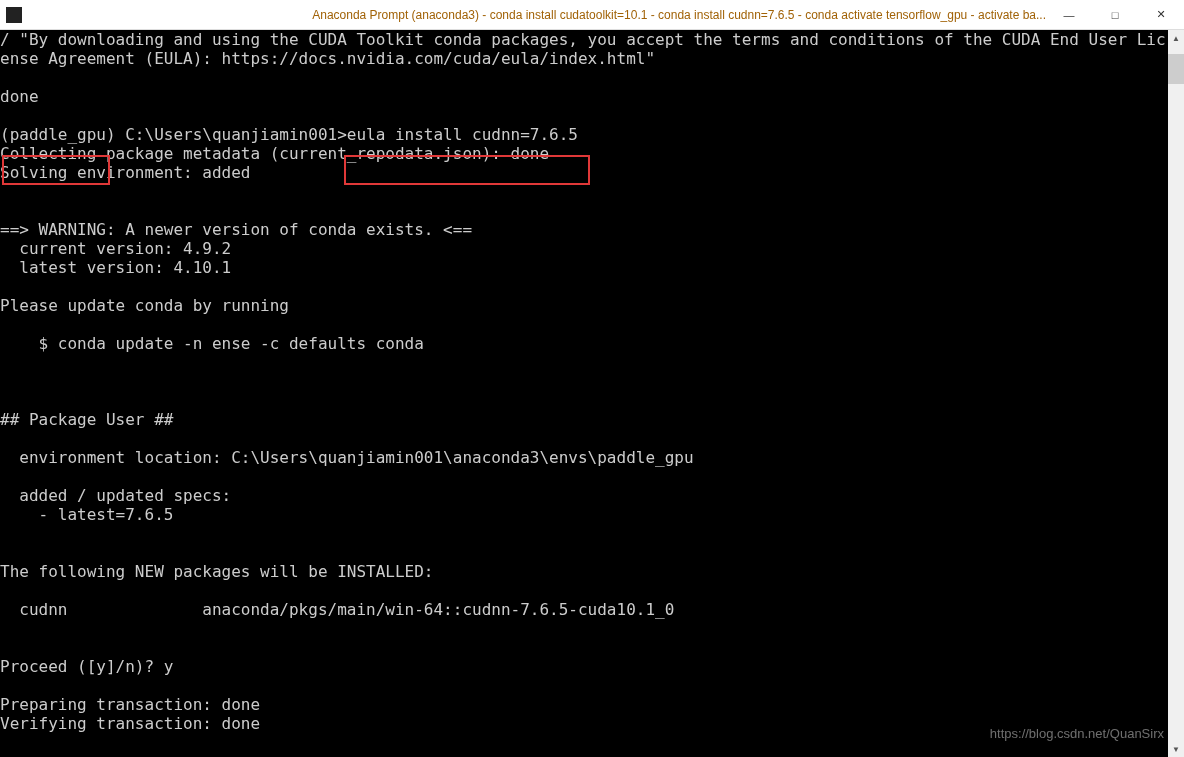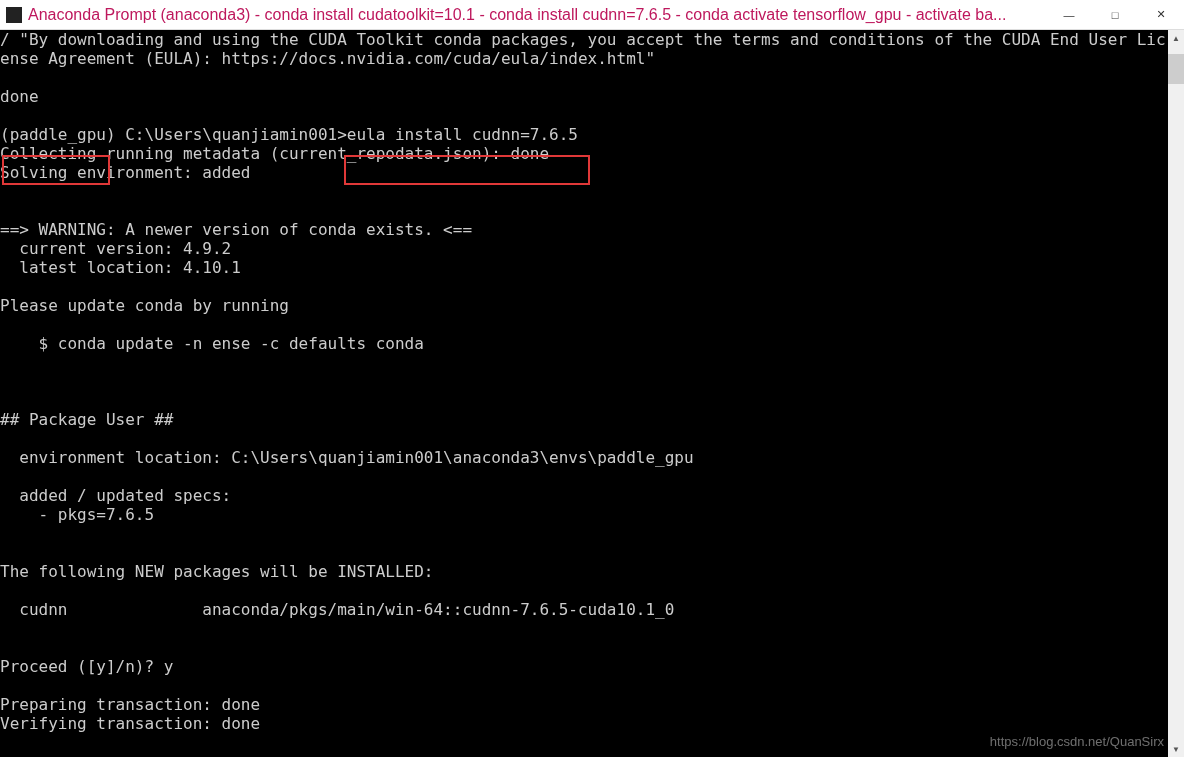--- a/index.html
+++ b/index.html
@@ -31,25 +31,26 @@
     }
     .titlebar-icon {
       width: 16px;
       height: 16px;
       background: #222;
       margin-right: 6px;
       display: inline-block;
     }
     .titlebar-text {
       flex: 1;
-      font-size: 16px;
-      color: #be185d;
+      font-size: 12px;
+      color: #a16207;
       white-space: nowrap;
       overflow: hidden;
       text-overflow: ellipsis;
+      text-align: right;
     }
     .titlebar-controls {
       display: flex;
       height: 100%;
     }
     .titlebar-btn {
       width: 46px;
       height: 100%;
       display: flex;
       align-items: center;
@@ -127,21 +128,21 @@
       position: absolute;
       top: 8px;
       width: 16px;
       height: 30px;
       background: #cdcdcd;
       cursor: pointer;
     }
     .watermark {
       position: absolute;
       right: 20px;
-      bottom: 8px;
+      bottom: 16px;
       color: rgba(200,200,200,0.55);
       font-size: 13px;
       font-family: Arial, sans-serif;
     }
   </style>
 </head>
 <body>
 
 <div class="window">
   <div class="titlebar">
@@ -153,40 +154,40 @@
       <div class="titlebar-btn close">✕</div>
     </div>
   </div>
   <div class="terminal-container">
     <div class="terminal"><span>/ "By downloading and using the CUDA Toolkit conda packages, you accept the terms and conditions of the CUDA End User Lic</span>
 <span>ense Agreement (EULA): https://docs.nvidia.com/cuda/eula/index.html"</span>
 <span></span>
 <span>done</span>
 <span></span>
 <span>(paddle_gpu)</span><span> C:\Users\quanjiamin001&gt;</span><span>eula install cudnn=7.6.5</span>
-<span>Collecting running metadata (current_repodata.json): done</span>
+<span>Collecting package metadata (current_repodata.json): done</span>
 <span>Solving environment: added</span>
 <span></span>
 <span></span>
 <span>==&gt; WARNING: A newer version of conda exists. &lt;==</span>
 <span>  current version: 4.9.2</span>
-<span>  latest location: 4.10.1</span>
+<span>  latest version: 4.10.1</span>
 <span></span>
 <span>Please update conda by running</span>
 <span></span>
 <span>    $ conda update -n ense -c defaults conda</span>
 <span></span>
 <span></span>
 <span></span>
 <span>## Package User ##</span>
 <span></span>
 <span>  environment location: C:\Users\quanjiamin001\anaconda3\envs\paddle_gpu</span>
 <span></span>
 <span>  added / updated specs:</span>
-<span>    - pkgs=7.6.5</span>
+<span>    - latest=7.6.5</span>
 <span></span>
 <span></span>
 <span>The following NEW packages will be INSTALLED:</span>
 <span></span>
 <span>  cudnn              anaconda/pkgs/main/win-64::cudnn-7.6.5-cuda10.1_0</span>
 <span></span>
 <span></span>
 <span>Proceed ([y]/n)? y</span>
 <span></span>
 <span>Preparing transaction: done</span>

